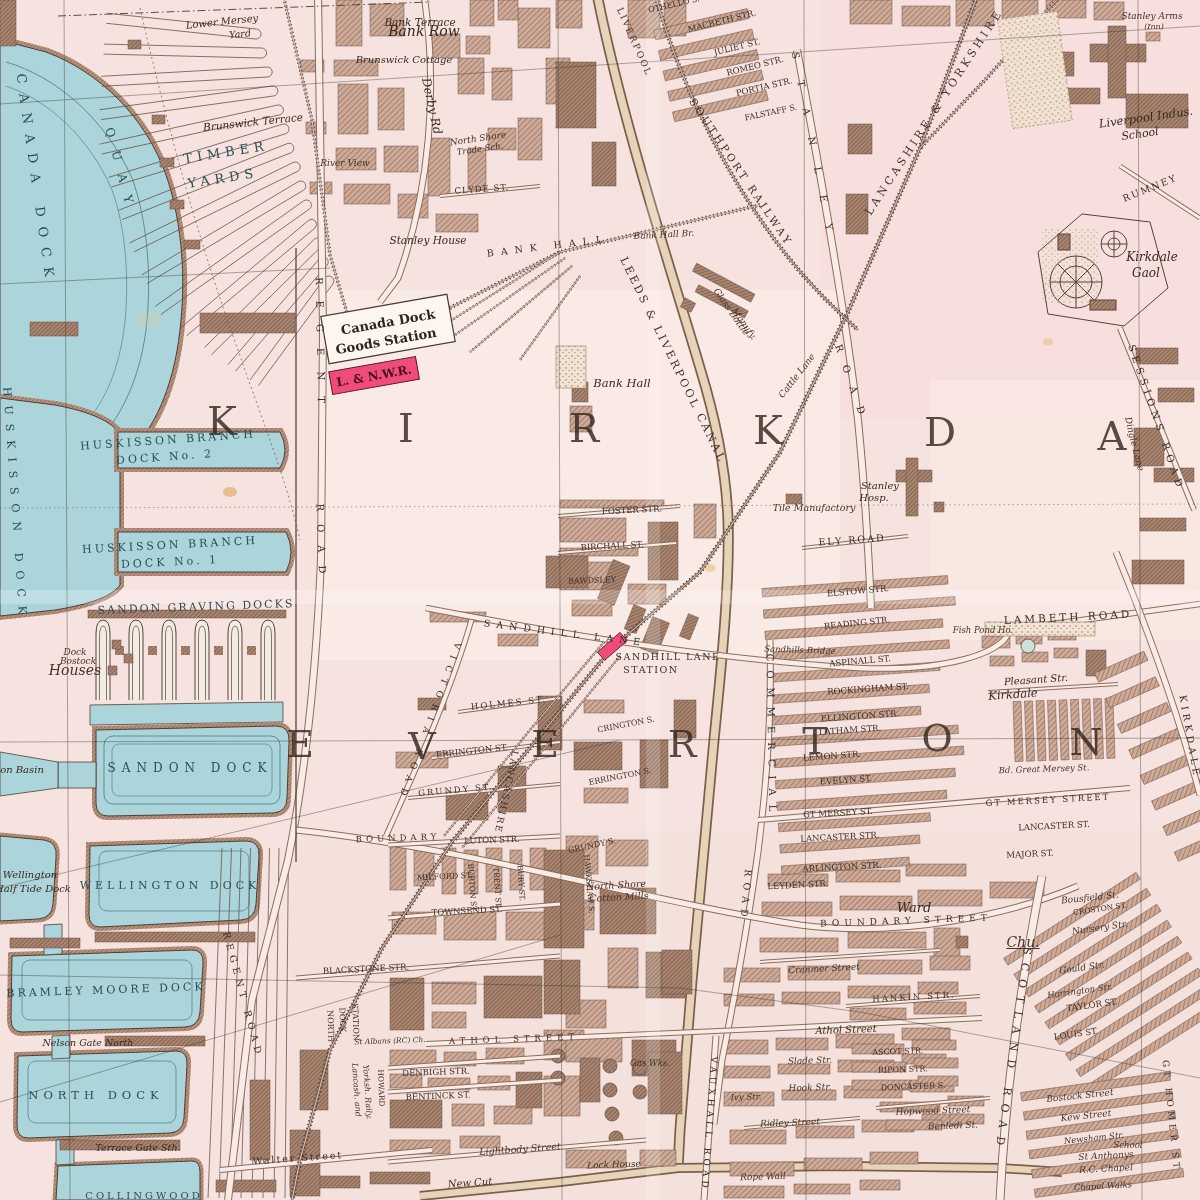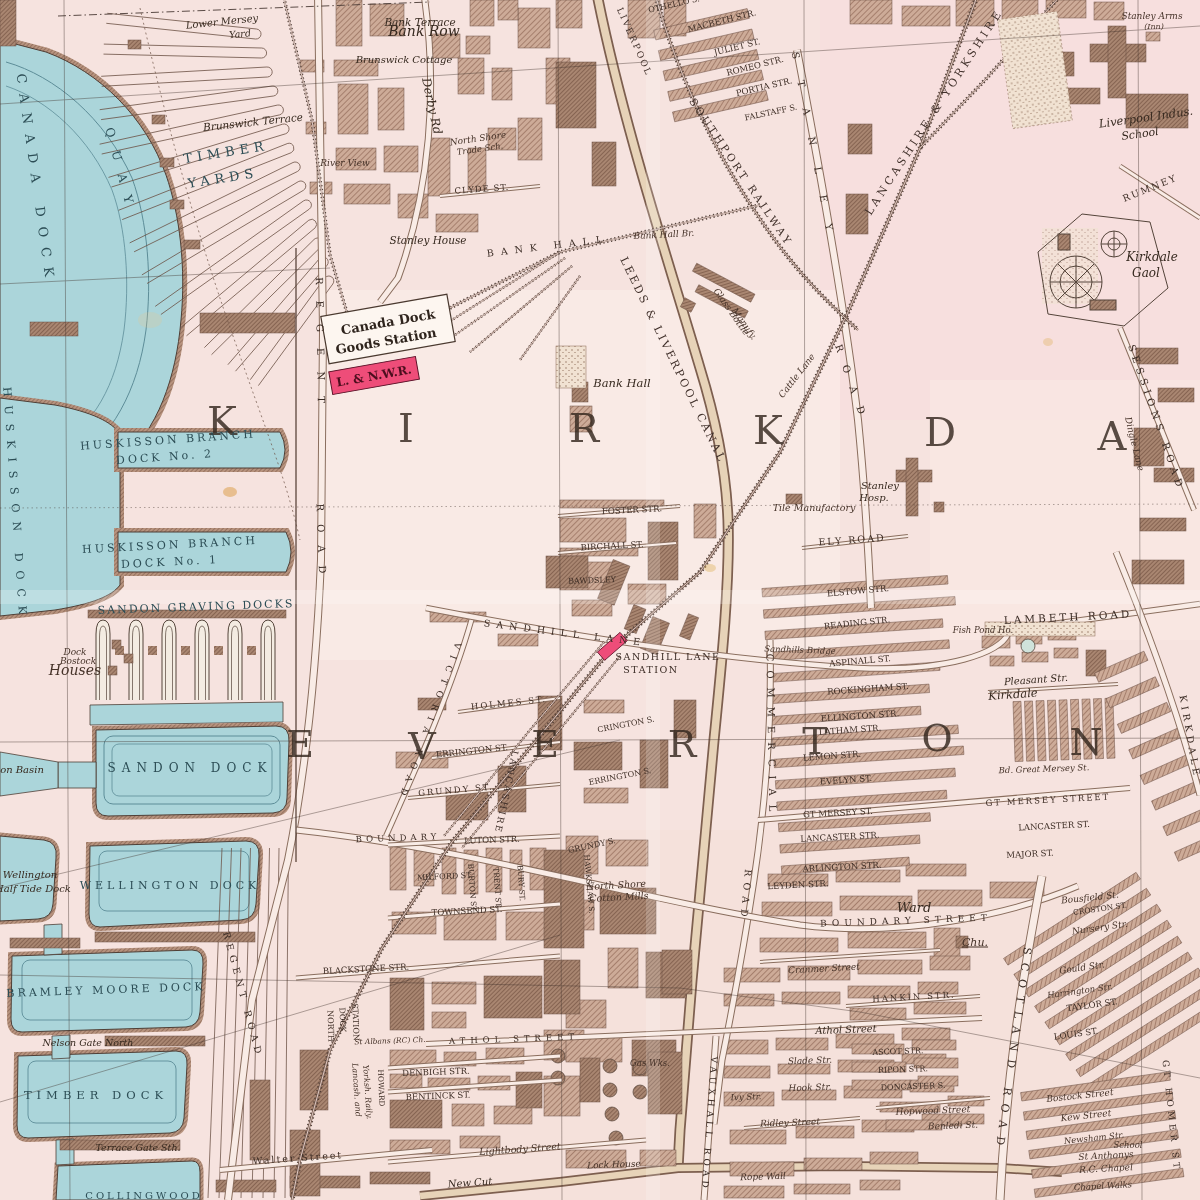--- a/index.html
+++ b/index.html
@@ -660,21 +660,21 @@
       <span class="L c-it" style="left: 75px; top: 652px; font-size: 9px; transform: translate(-50%, -50%) rotate(0deg);">Dock</span>
       <span class="L c-it" style="left: 78px; top: 661px; font-size: 9px; transform: translate(-50%, -50%) rotate(0deg);">Bostock</span>
       <span class="L c-it" style="left: 75px; top: 670px; font-size: 14px; transform: translate(-50%, -50%) rotate(0deg);">Houses</span>
       <span class="L c-it2" style="left: 22px; top: 770px; font-size: 10px; transform: translate(-50%, -50%) rotate(0deg);">on Basin</span>
       <span class="L c-dock" style="left: 190px; top: 768px; font-size: 12px; letter-spacing: 6px; transform: translate(-50%, -50%) rotate(0deg);">SANDON DOCK</span>
       <span class="L c-it2" style="left: 30px; top: 875px; font-size: 10px; transform: translate(-50%, -50%) rotate(0deg);">Wellington</span>
       <span class="L c-it2" style="left: 33px; top: 889px; font-size: 10px; transform: translate(-50%, -50%) rotate(0deg);">Half Tide Dock</span>
       <span class="L c-dock" style="left: 170px; top: 885px; font-size: 11px; letter-spacing: 4px; transform: translate(-50%, -50%) rotate(0deg);">WELLINGTON DOCK</span>
       <span class="L c-dock" style="left: 106px; top: 990px; font-size: 11px; letter-spacing: 3px; transform: translate(-50%, -50%) rotate(-2deg);">BRAMLEY MOORE DOCK</span>
       <span class="L c-it2" style="left: 88px; top: 1043px; font-size: 9.5px; transform: translate(-50%, -50%) rotate(0deg);">Nelson Gate North</span>
-      <span class="L c-dock" style="left: 96px; top: 1096px; font-size: 11.5px; letter-spacing: 5px; transform: translate(-50%, -50%) rotate(0deg);">TIMBER DOCK</span>
+      <span class="L c-dock" style="left: 96px; top: 1096px; font-size: 11.5px; letter-spacing: 5px; transform: translate(-50%, -50%) rotate(0deg);">NORTH DOCK</span>
       <span class="L c-it2" style="left: 138px; top: 1148px; font-size: 9.5px; transform: translate(-50%, -50%) rotate(0deg);">Terrace Gate Sth.</span>
       <span class="L c-dock" style="left: 144px; top: 1196px; font-size: 10px; letter-spacing: 3px; transform: translate(-50%, -50%) rotate(0deg);">COLLINGWOOD</span>
       <span class="L c-sp" style="left: 243px; top: 995px; font-size: 9.5px; letter-spacing: 5px; transform: translate(-50%, -50%) rotate(75deg);">REGENT ROAD</span>
       <span class="L c-it2" style="left: 880px; top: 486px; font-size: 10px; transform: translate(-50%, -50%) rotate(0deg);">Stanley</span>
       <span class="L c-it2" style="left: 874px; top: 498px; font-size: 10px; transform: translate(-50%, -50%) rotate(0deg);">Hosp.</span>
       <span class="L c-it" style="left: 814px; top: 508px; font-size: 9.5px; transform: translate(-50%, -50%) rotate(0deg);">Tile Manufactory</span>
       <span class="L c-st" style="left: 852px; top: 540px; font-size: 9.5px; letter-spacing: 2px; transform: translate(-50%, -50%) rotate(-4deg);">ELY ROAD</span>
       <span class="L c-st" style="left: 858px; top: 591px; font-size: 8.5px; transform: translate(-50%, -50%) rotate(-5deg);">ELSTOW STR.</span>
       <span class="L c-st" style="left: 857px; top: 623px; font-size: 8.5px; transform: translate(-50%, -50%) rotate(-6deg);">READING STR.</span>
       <span class="L c-st" style="left: 860px; top: 661px; font-size: 8.5px; transform: translate(-50%, -50%) rotate(-5deg);">ASPINALL ST.</span>
@@ -724,21 +724,21 @@
       <span class="L c-st" style="left: 1030px; top: 854px; font-size: 8.5px; transform: translate(-50%, -50%) rotate(-3deg);">MAJOR ST.</span>
       <span class="L c-it" style="left: 1090px; top: 898px; font-size: 9px; transform: translate(-50%, -50%) rotate(-6deg);">Bousfield St.</span>
       <span class="L c-st" style="left: 1100px; top: 909px; font-size: 7.5px; transform: translate(-50%, -50%) rotate(-8deg);">CROSTON ST.</span>
       <span class="L c-it" style="left: 1100px; top: 928px; font-size: 9px; transform: translate(-50%, -50%) rotate(-8deg);">Nursery Str.</span>
       <span class="L c-it" style="left: 1082px; top: 968px; font-size: 9px; transform: translate(-50%, -50%) rotate(-8deg);">Gould Str.</span>
       <span class="L c-it" style="left: 1080px; top: 991px; font-size: 8.5px; transform: translate(-50%, -50%) rotate(-8deg);">Harrington Str.</span>
       <span class="L c-st" style="left: 1092px; top: 1005px; font-size: 8.5px; transform: translate(-50%, -50%) rotate(-8deg);">TAYLOR ST.</span>
       <span class="L c-st" style="left: 1076px; top: 1034px; font-size: 8.5px; transform: translate(-50%, -50%) rotate(-8deg);">LOUIS ST.</span>
       <span class="L c-sp" style="left: 906px; top: 921px; font-size: 9px; letter-spacing: 5px; transform: translate(-50%, -50%) rotate(-2deg);">BOUNDARY STREET</span>
       <span class="L c-it2" style="left: 914px; top: 907px; font-size: 13px; transform: translate(-50%, -50%) rotate(0deg);">Ward</span>
-      <span class="L c-it" style="left: 975px; top: 942px; font-size: 11px; transform: translate(-50%, -50%) rotate(0deg); text-decoration: underline;">Chu.</span>
+      <span class="L c-it" style="left: 1023px; top: 942px; font-size: 14px; transform: translate(-50%, -50%) rotate(0deg); text-decoration: underline;">Chu.</span>
       <span class="L c-it" style="left: 824px; top: 969px; font-size: 9px; transform: translate(-50%, -50%) rotate(-3deg);">Cranmer Street</span>
       <span class="L c-st" style="left: 914px; top: 997px; font-size: 8.5px; letter-spacing: 2px; transform: translate(-50%, -50%) rotate(-3deg);">HANKIN STR.</span>
       <span class="L c-it2" style="left: 846px; top: 1030px; font-size: 10px; transform: translate(-50%, -50%) rotate(-2deg);">Athol Street</span>
       <span class="L c-st" style="left: 898px; top: 1052px; font-size: 8px; transform: translate(-50%, -50%) rotate(-2deg);">ASCOT STR.</span>
       <span class="L c-st" style="left: 903px; top: 1070px; font-size: 8px; transform: translate(-50%, -50%) rotate(-2deg);">RIPON STR.</span>
       <span class="L c-st" style="left: 913px; top: 1087px; font-size: 8px; transform: translate(-50%, -50%) rotate(-2deg);">DONCASTER S.</span>
       <span class="L c-it" style="left: 933px; top: 1111px; font-size: 9px; transform: translate(-50%, -50%) rotate(-2deg);">Hopwood Street</span>
       <span class="L c-it" style="left: 953px; top: 1126px; font-size: 9px; transform: translate(-50%, -50%) rotate(-2deg);">Benledi St.</span>
       <span class="L c-it" style="left: 810px; top: 1061px; font-size: 9px; transform: translate(-50%, -50%) rotate(-2deg);">Slade Str.</span>
       <span class="L c-it" style="left: 810px; top: 1088px; font-size: 9px; transform: translate(-50%, -50%) rotate(-2deg);">Hook Str.</span>

